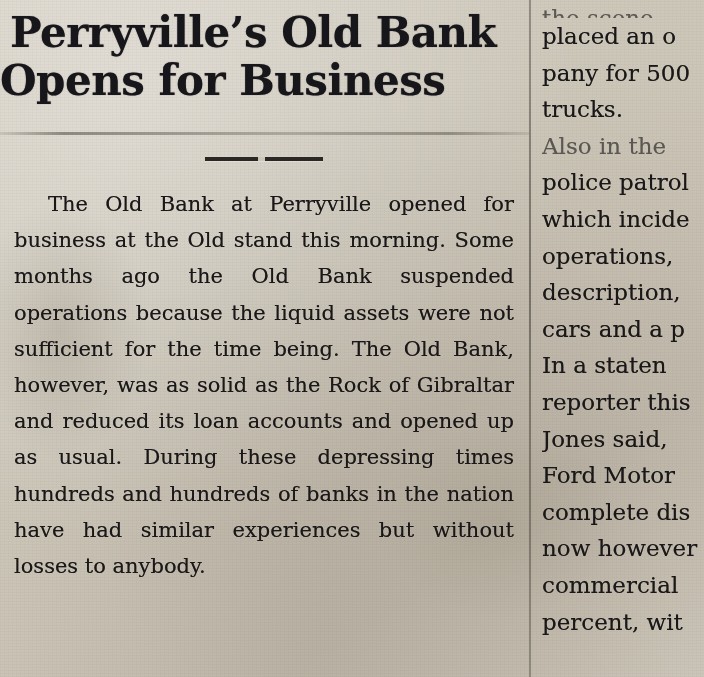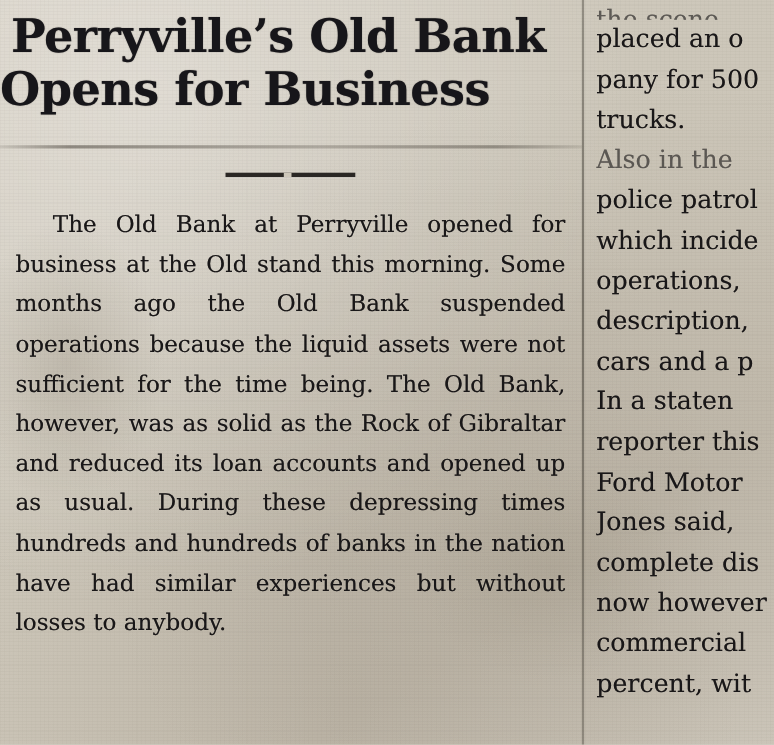--- a/index.html
+++ b/index.html
@@ -191,20 +191,20 @@
     <span class="ln">pany for 500</span>
     <span class="ln">trucks.</span>
     <span class="ln faded">Also in the</span>
     <span class="ln">police patrol</span>
     <span class="ln">which incide</span>
     <span class="ln">operations,</span>
     <span class="ln">description,</span>
     <span class="ln">cars and a p</span>
     <span class="ln">In a staten</span>
     <span class="ln">reporter this</span>
+    <span class="ln">Jones said,</span>
     <span class="ln">Ford Motor</span>
-    <span class="ln">Jones said,</span>
     <span class="ln">complete dis</span>
     <span class="ln">now however</span>
     <span class="ln">commercial</span>
     <span class="ln">percent, wit</span>
   </div>
 </div>
 
 </body></html>

